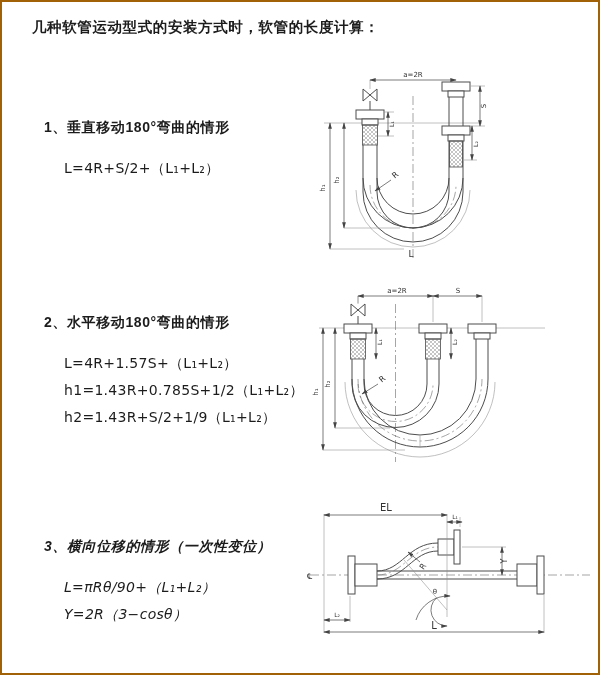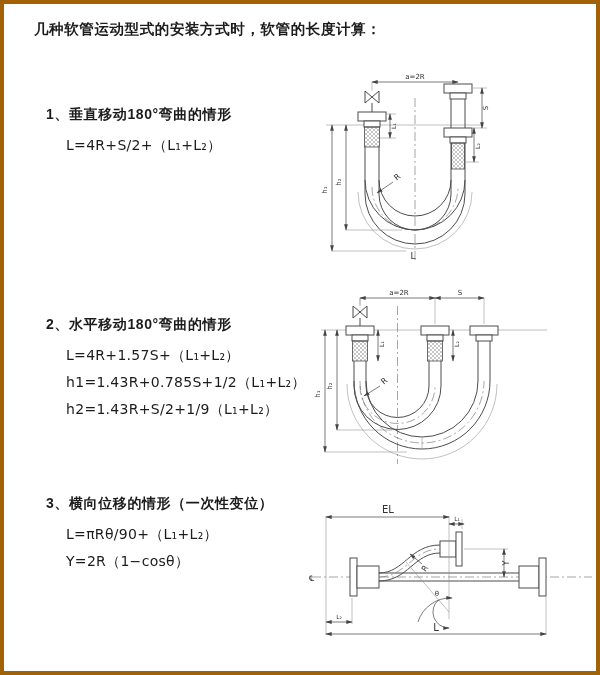--- a/index.html
+++ b/index.html
@@ -1,30 +1,30 @@
 <!DOCTYPE html>
 <html><head>
 <meta charset="utf-8">
 <style>
   html,body{margin:0;padding:0;background:#fff;}
   .page{
     position:relative;width:600px;height:675px;background:#ffffff;
-    border:4px solid #a16207;box-sizing:border-box;overflow:hidden;
+    border:2px solid #a16207;box-sizing:border-box;overflow:hidden;
     font-family:"Liberation Sans","DejaVu Sans",sans-serif;color:#1c1c1c;
   }
   .title{
     position:absolute;left:30px;top:16px;font-size:14.5px;font-weight:700;
     letter-spacing:0.6px;white-space:nowrap;
   }
   .section{position:absolute;left:42px;}
-  .sec1{top:102px;}
+  .sec1{top:117px;}
   .sec2{top:312px;}
-  .sec3{top:491px;}
+  .sec3{top:536px;font-style:italic;}
   .sec-heading{font-size:14px;font-weight:700;letter-spacing:0.6px;height:22px;white-space:nowrap;}
-  .formulas{margin-left:20px;margin-top:4px;}
+  .formulas{margin-left:20px;margin-top:14px;}
   .formula{
     height:27px;display:flex;align-items:center;font-size:14px;font-weight:500;
     letter-spacing:0.3px;white-space:nowrap;font-family:"DejaVu Sans","Liberation Sans",sans-serif;
   }
   .diag{position:absolute;}
   .d1{left:306px;top:66px;}
   .d2{left:303px;top:282px;}
   .d3{left:302px;top:498px;}
   svg{display:block;}
   .hose{stroke:#4d4d4d;stroke-width:1;fill:none;}
@@ -55,21 +55,21 @@
       <div class="formula">L=4R+1.57S+（L₁+L₂）</div>
       <div class="formula">h1=1.43R+0.785S+1/2（L₁+L₂）</div>
       <div class="formula">h2=1.43R+S/2+1/9（L₁+L₂）</div>
     </div>
   </div>
 
   <div class="section sec3">
     <div class="sec-heading">3、横向位移的情形（一次性变位）</div>
     <div class="formulas">
       <div class="formula">L=πRθ/90+（L₁+L₂）</div>
-      <div class="formula">Y=2R（1−cosθ）</div>
+      <div class="formula">Y=2R（3−cosθ）</div>
     </div>
   </div>
 
   <div class="diag d1">
   <svg width="258" height="196" viewBox="0 0 258 196">
     <defs>
       <marker id="d1a" viewBox="0 0 10 6" markerWidth="9" markerHeight="6" refX="9" refY="3" orient="auto-start-reverse">
         <path d="M0,0 L10,3 L0,6 Z" fill="#444"></path>
       </marker>
       <pattern id="d1h" patternUnits="userSpaceOnUse" width="4" height="4">

